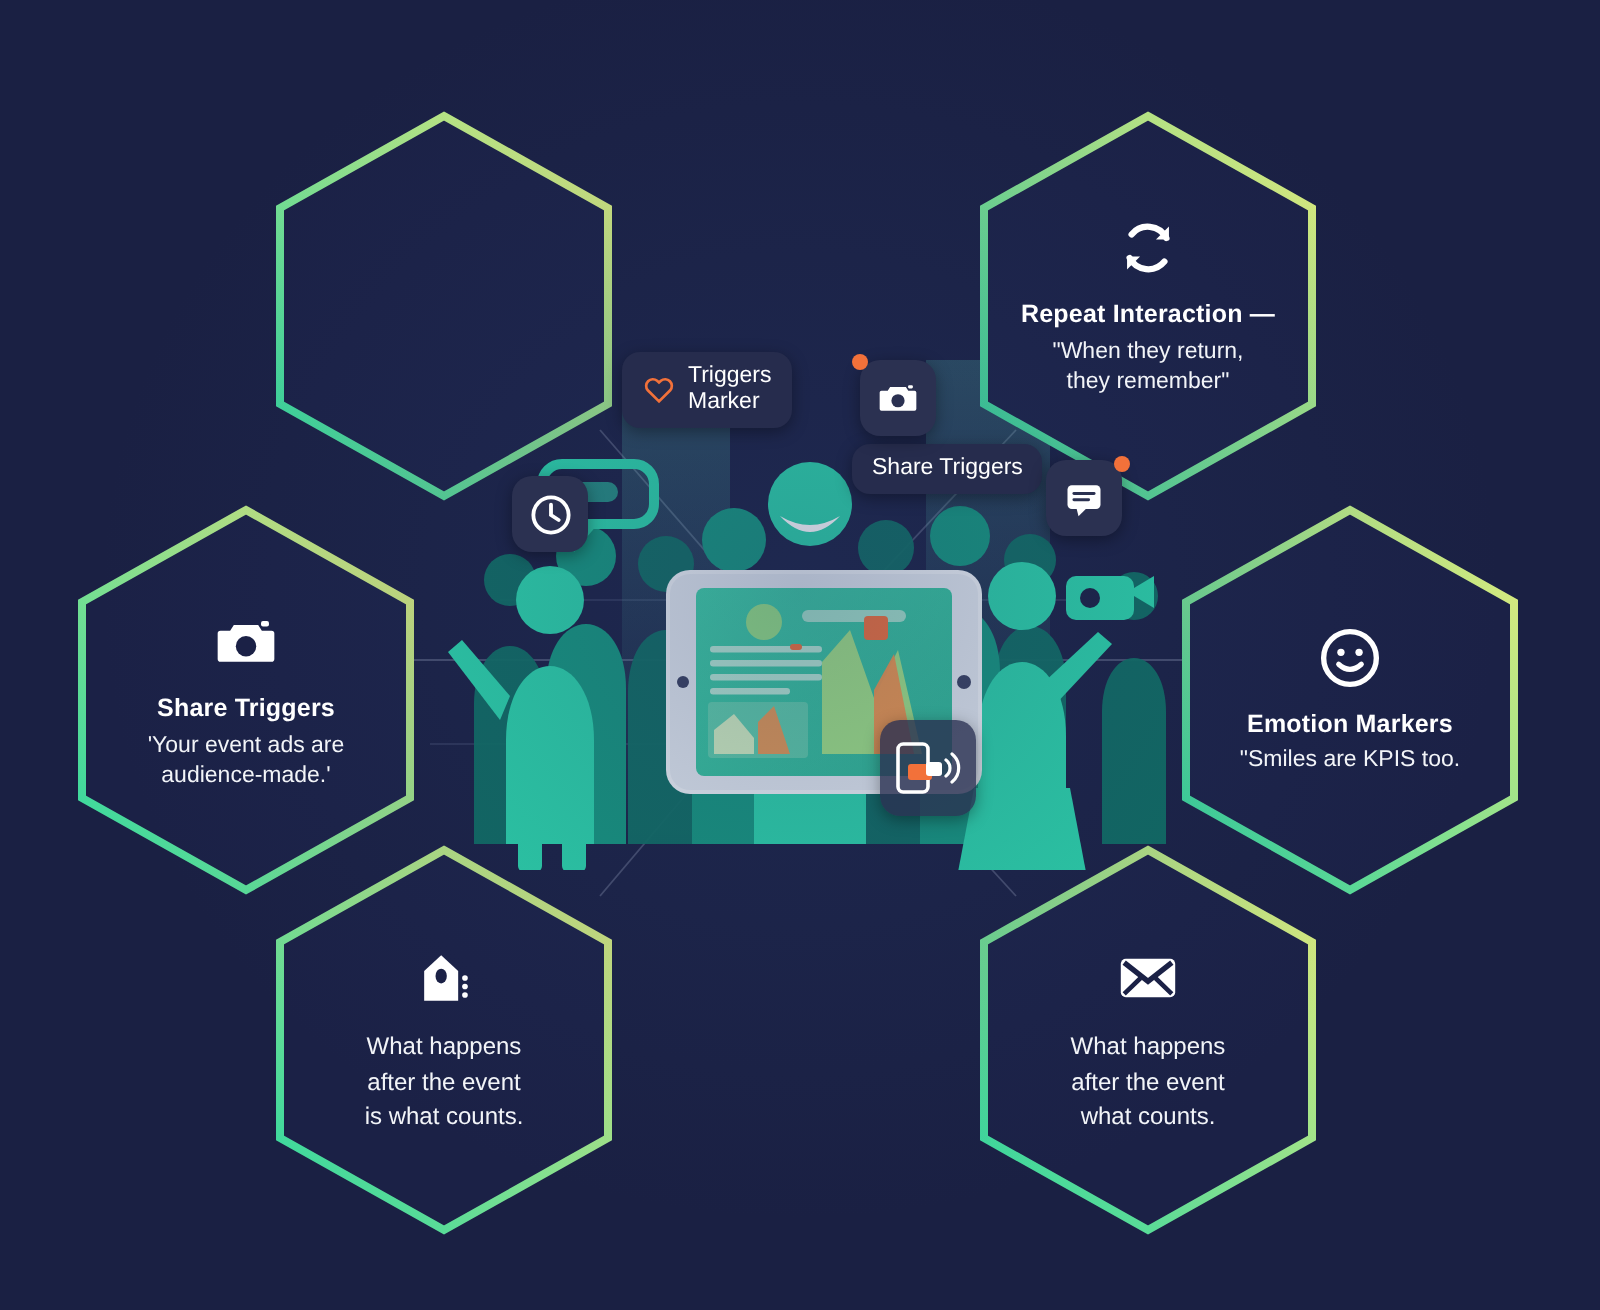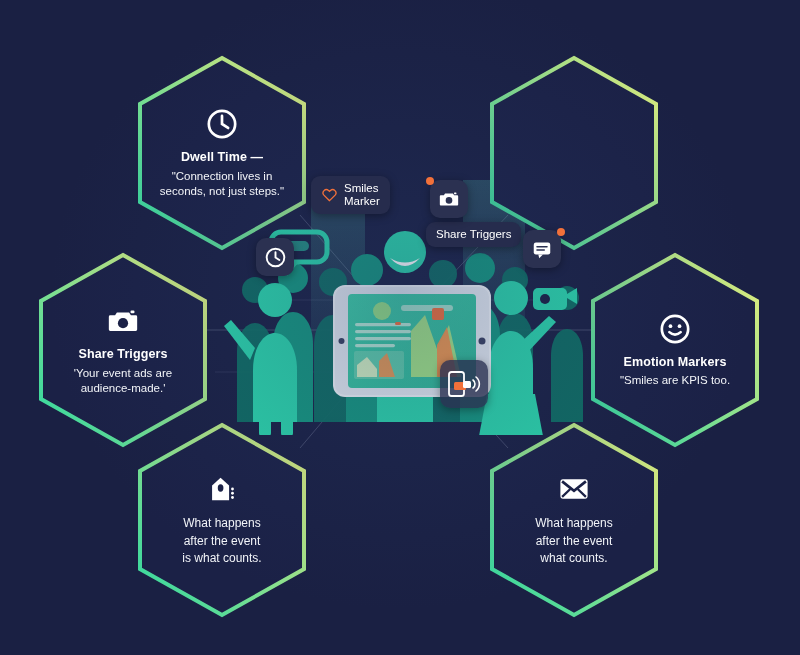--- a/index.html
+++ b/index.html
@@ -243,21 +243,21 @@
         <path d="M24 92 L24 80 L34 72 L44 84 L44 92 z" fill="#d3f0c0"></path>
         <path d="M46 92 L46 76 L54 68 L62 92 z" fill="#f2944a" opacity=".9"></path>
       </g>
     </svg>
 
     
     <div class="chip" style="left:96px; top:6px;">
       <svg width="17" height="16" viewBox="0 0 24 24">
         <path d="M12 20.5 3.6 12.2a5 5 0 0 1 7-7.1l1.4 1.3 1.4-1.3a5 5 0 0 1 7 7.1z" fill="none" stroke="#f2713a" stroke-width="2"></path>
       </svg>
-      <span class="ctext">Smiles
+      <span class="ctext">Triggers
 Marker</span>
     </div>
 
     <div class="chip" style="left:211px; top:52px;">
       <span class="ctext">Share Triggers</span>
     </div>
 
     <div class="chip-sq" style="left:215px; top:10px;">
       <svg width="22" height="22" viewBox="0 0 24 24">
         <path d="M3 8h3.4l1.3-2h8.6l1.3 2H21a1 1 0 0 1 1 1v9a1 1 0 0 1-1 1H3a1 1 0 0 1-1-1V9a1 1 0 0 1 1-1z" fill="#fff"></path>
@@ -302,41 +302,43 @@
   <div class="hex" id="hex-dwell">
     <svg class="hexshape" viewBox="0 0 170 196">
       <defs>
           <linearGradient id="hg1" x1="0" y1="1" x2="1" y2="0">
         <stop offset="0%" stop-color="#2ad6a1"></stop>
             <stop offset="100%" stop-color="#e9ec7b"></stop>
       </linearGradient>
         </defs>
       <polygon points="85,3 167,49 167,147 85,193 3,147 3,49" fill="#1b2146" stroke="url(#hg1)" stroke-width="4"></polygon>
     </svg>
+  </div>
+
+  <div class="hex" id="hex-repeat">
+    <svg class="hexshape" viewBox="0 0 170 196">
+      <defs>
+          <linearGradient id="hg2" x1="0" y1="1" x2="1" y2="0">
+        <stop offset="0%" stop-color="#2ad6a1"></stop>
+            <stop offset="100%" stop-color="#e9ec7b"></stop>
+      </linearGradient>
+        </defs>
+      <polygon points="85,3 167,49 167,147 85,193 3,147 3,49" fill="#1b2146" stroke="url(#hg2)" stroke-width="4"></polygon>
+    </svg>
     <div class="hex-inner">
       <svg class="hicon" viewBox="0 0 24 24">
-        <circle cx="12" cy="12" r="9.3" fill="none" stroke="#fff" stroke-width="1.9"></circle>
-        <path d="M12 6.3V12l4.3 2.8" fill="none" stroke="#fff" stroke-width="1.9" stroke-linecap="round"></path>
-      </svg>
-      <div class="htitle">Dwell Time —</div>
-      <div class="hsub" style="white-space:pre-line">"Connection lives in
-seconds, not just steps."</div>
-    </div>
-  </div>
-
-  <div class="hex" id="hex-repeat">
-    <svg class="hexshape" viewBox="0 0 170 196">
-      <defs>
-          <linearGradient id="hg2" x1="0" y1="1" x2="1" y2="0">
-        <stop offset="0%" stop-color="#2ad6a1"></stop>
-            <stop offset="100%" stop-color="#e9ec7b"></stop>
-      </linearGradient>
-        </defs>
-      <polygon points="85,3 167,49 167,147 85,193 3,147 3,49" fill="#1b2146" stroke="url(#hg2)" stroke-width="4"></polygon>
-    </svg>
+        <path d="M18.5 8.5A7.4 7.4 0 0 0 6.2 7.2" fill="none" stroke="#fff" stroke-width="2.2" stroke-linecap="round"></path>
+        <path d="M5.5 15.5a7.4 7.4 0 0 0 12.3 1.3" fill="none" stroke="#fff" stroke-width="2.2" stroke-linecap="round"></path>
+        <path d="M19.4 4.4v4.6h-4.6z" fill="#fff"></path>
+        <path d="M4.6 19.6V15h4.6z" fill="#fff"></path>
+      </svg>
+      <div class="htitle">Repeat Interaction —</div>
+      <div class="hsub" style="white-space:pre-line">"When they return,
+they remember"</div>
+    </div>
   </div>
 
   <div class="hex" id="hex-share">
     <svg class="hexshape" viewBox="0 0 170 196">
       <defs>
           <linearGradient id="hg3" x1="0" y1="1" x2="1" y2="0">
         <stop offset="0%" stop-color="#2ad6a1"></stop>
             <stop offset="100%" stop-color="#e9ec7b"></stop>
       </linearGradient>
         </defs>

